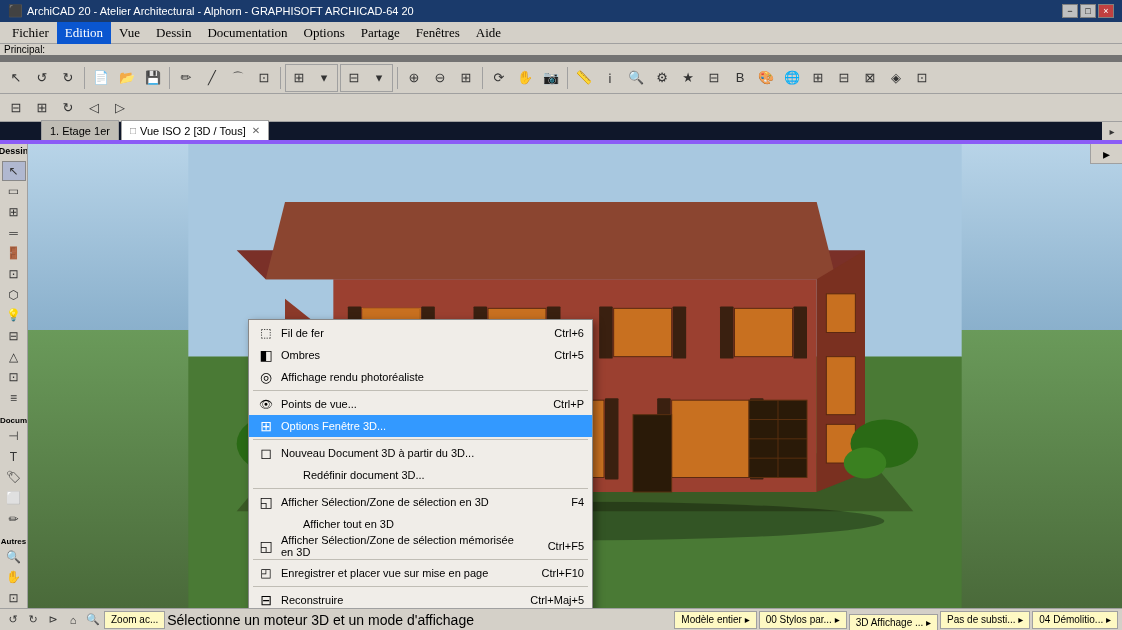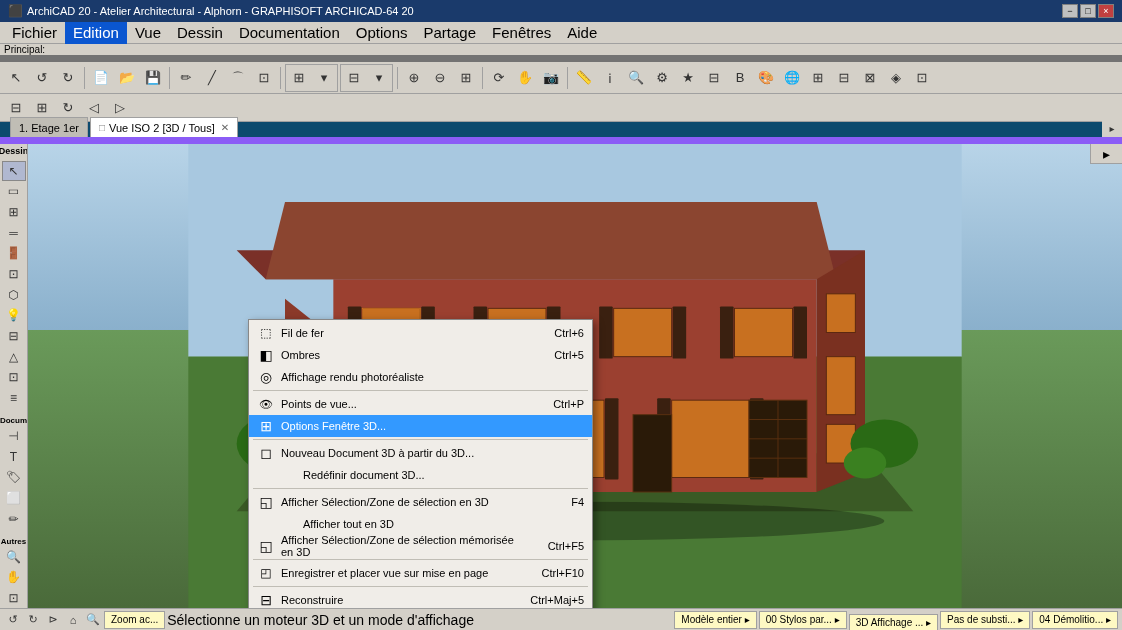--- a/index.html
+++ b/index.html
@@ -45,22 +45,23 @@
       border-bottom: 1px solid #a0a0a0;
       padding: 0 4px;
     }
     .menu-item {
       padding: 2px 8px;
       height: 22px;
       display: flex;
       align-items: center;
       cursor: pointer;
       color: #000;
-      font-size: 15px;
+      font-size: 13px;
       position: relative;
+      font-family: Liberation Serif, serif;
     }
     .menu-item.active { background: #0a56d0; color: white; }
 
     
     #toolbar-area {
       height: 32px;
       background: #d4d0c8;
       border-bottom: 1px solid #a0a0a0;
       display: flex;
       align-items: center;
@@ -329,21 +330,21 @@
 </div>
 
 <div id="toolbar2">
   <div class="tb-btn">⊟</div>
   <div class="tb-btn">⊞</div>
   <div class="tb-btn">↻</div>
   <div class="tb-btn">◁</div>
   <div class="tb-btn">▷</div>
 </div>
 
-<div id="tab-section" style="display:flex; height:22px; background:#0c4a6e; border-bottom:7px solid #8b5cf6; align-items:flex-end;">
+<div id="tab-section" style="display:flex; height:22px; background:#0f172a; border-bottom:4px solid #8b5cf6; align-items:flex-end;padding-left:31px;">
   <div style="width:10px;"></div>
 
   <div class="tab" style="background:#c0bdb5; border:1px solid #a0a0a0; border-bottom:none; padding:0 8px; height:20px; display:flex; align-items:center; font-size:11px; cursor:pointer; margin-right:2px;">
     <span>1. Etage 1er</span>
   </div>
 
   <div class="tab active" style="background:#ffffff; border:1px solid #a0a0a0; border-bottom:none; padding:0 8px; height:20px; display:flex; align-items:center; font-size:11px; cursor:pointer;">
     <span style="font-size:10px; margin-right:4px; color:#888;">□</span>
     <span>Vue ISO 2 [3D / Tous]</span>
     <span class="tab-close">✕</span>

